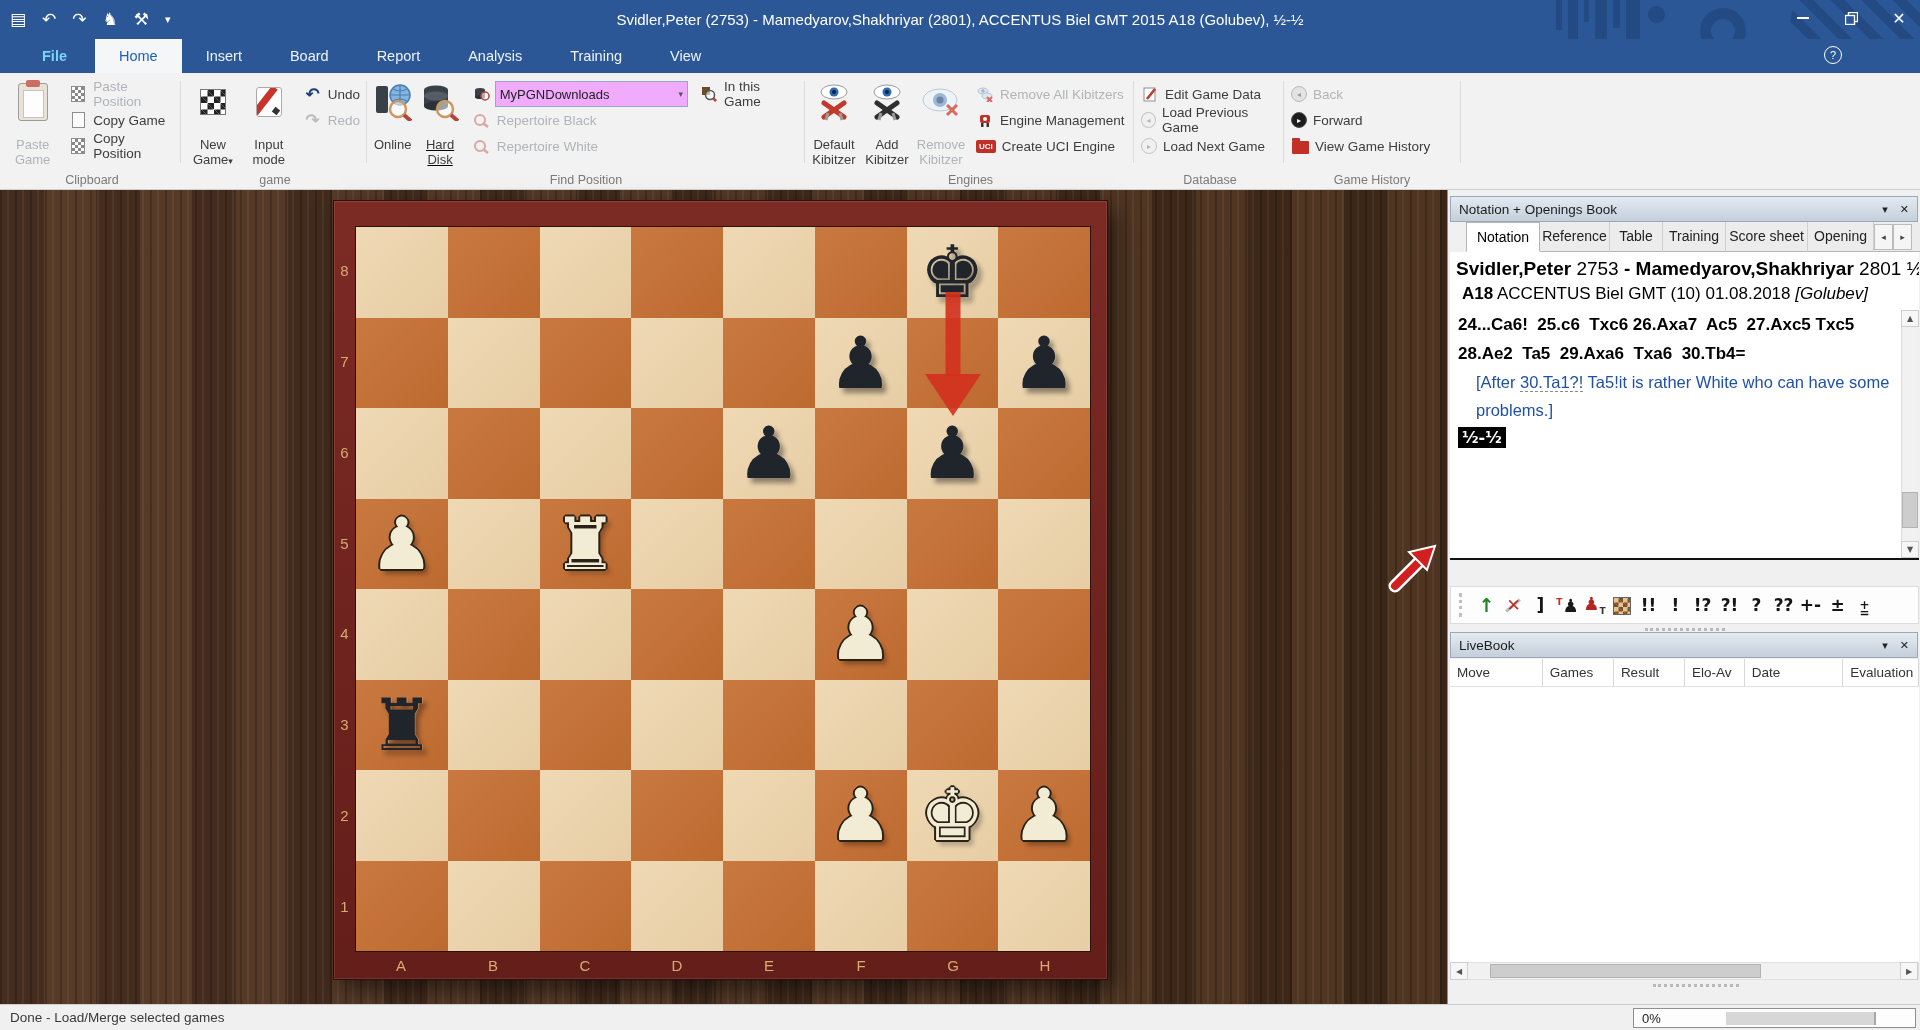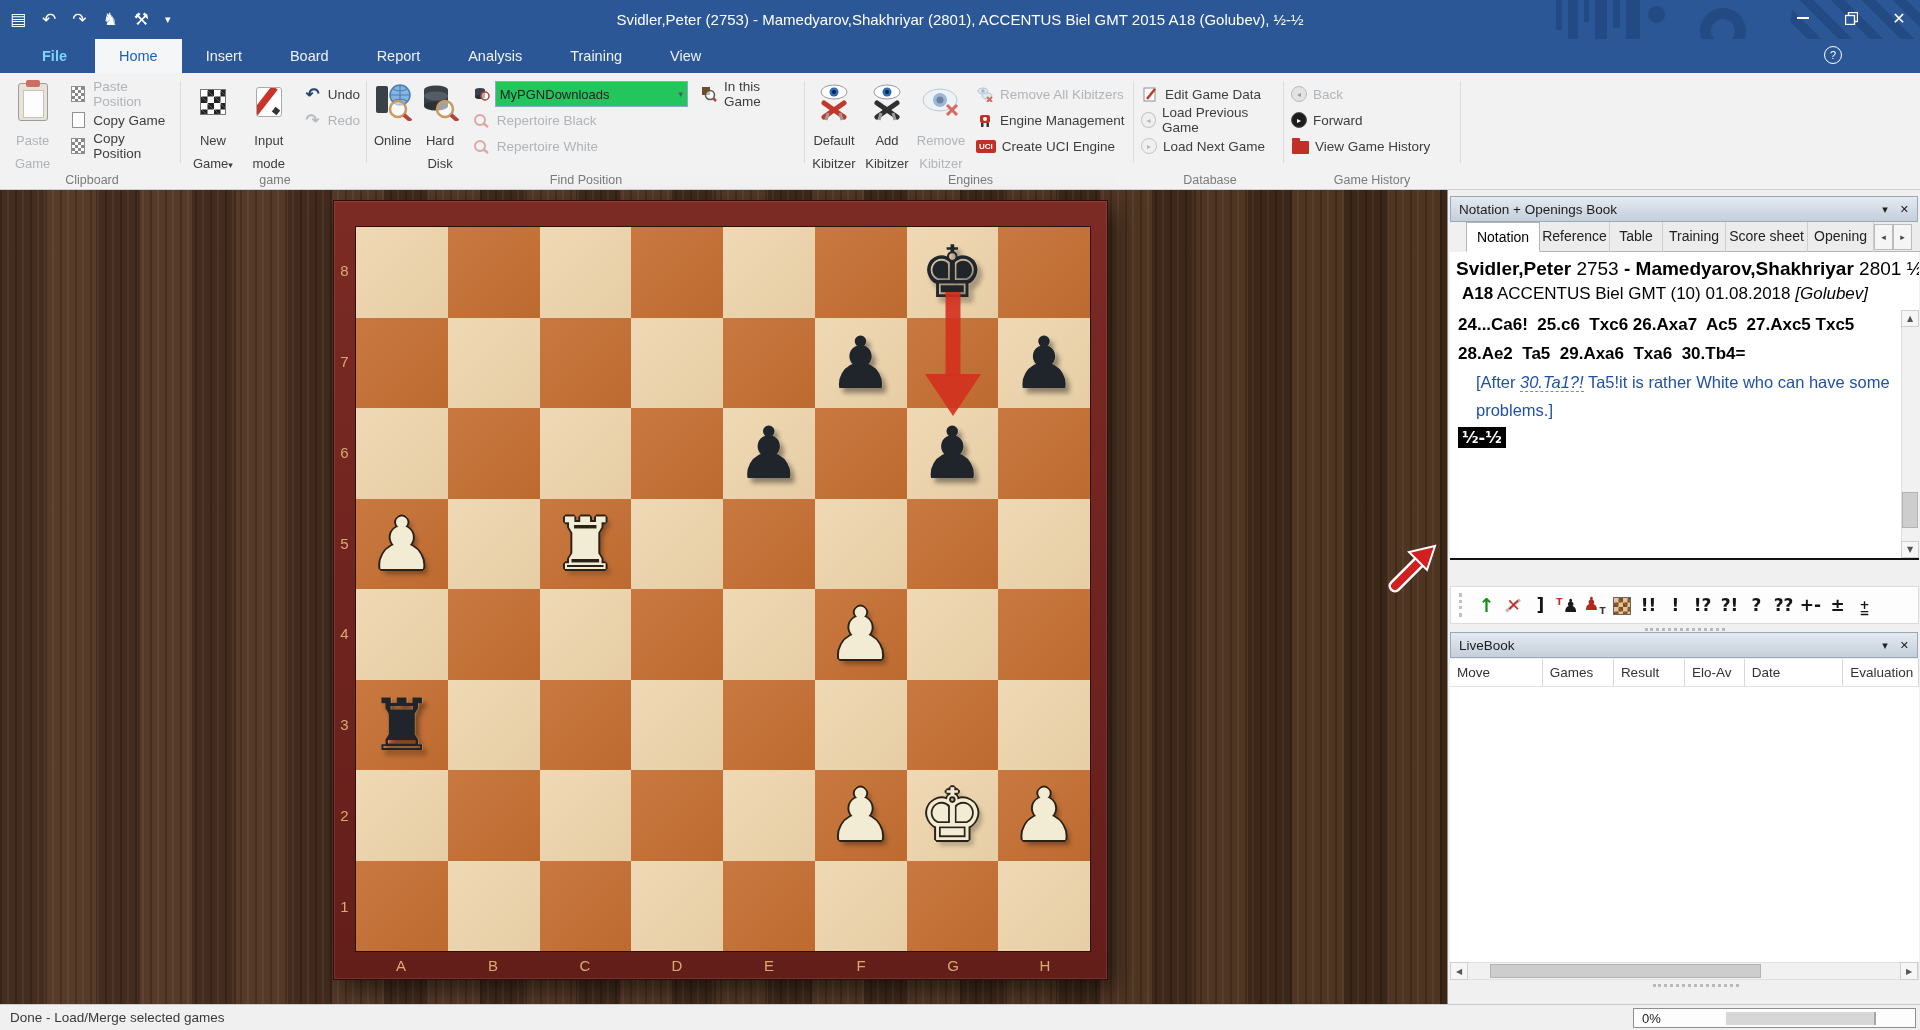--- a/index.html
+++ b/index.html
@@ -35,26 +35,26 @@
   
   #ribbon { position:absolute; left:0; top:73px; width:1920px; height:117px;
     background:#f2f2f2; border-bottom:1px solid #cfcfcf; }
   .rsep { position:absolute; top:8px; bottom:26px; width:1px; background:#dcdcdc; }
   .rgroup { position:absolute; top:0; height:116px; }
   .rgroup-label { position:absolute; left:0; right:0; bottom:2px; text-align:center;
     color:#7a7a7a; font-size:12.5px; }
   .rbody { position:absolute; left:0; right:0; top:8px; bottom:22px; display:flex; align-items:flex-start; }
   .bigbtn { display:flex; flex-direction:column; align-items:center; width:56px; margin-right:2px; }
   .bigbtn .bicon { height:42px; display:flex; align-items:center; justify-content:center; }
-  .bigbtn .blabel { text-align:center; font-size:13px; color:#3d3d3d; line-height:23px; margin-top:6px; }
+  .bigbtn .blabel { text-align:center; font-size:13px; color:#3d3d3d; line-height:15px; margin-top:14px; }
   .smallcol { display:flex; flex-direction:column; justify-content:flex-start; }
   .smallitem { display:flex; align-items:center; gap:6px; height:26px; font-size:13.5px; color:#3d3d3d; padding:0 4px; }
   .grayed, .grayed .blabel { color:#b0b4b8 !important; }
   .icon16 { width:18px; height:18px; flex:0 0 18px; display:inline-flex; align-items:center; justify-content:center; }
-  .combo { width:206px; height:22px; background:#22c55e; border:1px solid #93a8c4; display:flex;
+  .combo { width:206px; height:22px; background:#f0abfc; border:1px solid #93a8c4; display:flex;
     align-items:center; font-size:13px; color:#222; padding:12px 4px; position:relative; }
   .combo .carr { position:absolute; right:4px; color:#556; font-size:9px; }
   .dd-arrow { font-size:9px; color:#3d3d3d; }
 
   
   .clipboard-ico { width:30px; height:38px; background:#e9e2d6; border:1px solid #9c9c9c; border-radius:3px; position:relative; }
   .clipboard-ico:before { content:""; position:absolute; left:7px; top:-4px; width:14px; height:7px; background:#cc6f63; border-radius:2px; }
   .clipboard-ico:after { content:""; position:absolute; left:4px; top:6px; width:19px; height:26px; background:#fdfdfd; border:1px solid #c4c4c4; }
   .page-ico { width:13px; height:16px; background:#fff; border:1px solid #8f8f8f; }
   .grid-ico { width:14px; height:16px; background:#fff; border:1px solid #8f8f8f;
@@ -125,21 +125,21 @@
     display:flex; align-items:center; justify-content:center; font-size:9px; color:#444; }
 
   #notation-content { position:absolute; left:2px; top:62px; width:469px; height:308px; background:#fff;
     border-bottom:2px solid #111; overflow:hidden; }
   #players-line { white-space:nowrap; overflow:hidden; font-size:19px; color:#000; padding:6px 6px 0 6px; }
   #players-line b { font-weight:bold; }
   #gameinfo-line { white-space:nowrap; overflow:hidden; font-size:17px; color:#000; padding:4px 6px 2px 12px; }
   #moves { padding:4px 24px 0 8px; }
   .mv-main { font-weight:bold; font-size:17px; line-height:29px; color:#000; white-space:pre-wrap; }
   .mv-var { font-weight:normal; font-size:16.5px; line-height:28px; color:#2150a8; padding-left:18px; white-space:pre-wrap; }
-  .uvar { border-bottom:1.5px dashed #8a8a8a;font-style:italic; }
+  .uvar { border-bottom:1.5px dashed #8a8a8a; }
   .mv-result { display:inline-block; background:#000; color:#fff; font-weight:bold; font-size:16px; padding:1px 4px; margin-top:3px; }
 
   
   .sb-btn { position:absolute; background:#f6f6f6; border:1px solid #cfcfcf; color:#555;
     display:flex; align-items:center; justify-content:center; font-size:8px; }
   .sb-track-v { position:absolute; background:#f1f1f1; border-left:1px solid #dedede; }
   .sb-thumb { position:absolute; background:#cdcdcd; border:1px solid #b3b3b3; }
 
   #ann-toolbar { position:absolute; left:2px; top:396px; width:469px; height:38px; background:#fdfdfd;
     border:1px solid #dcdcdc; display:flex; align-items:center; gap:0; padding-left:8px; }
@@ -307,21 +307,21 @@
             <svg width="38" height="38">
               <rect x="2" y="3" width="12" height="27" rx="2" fill="#3a4048"></rect>
               <circle cx="26" cy="12" r="10" fill="#85b4de" stroke="#4a7fb5" stroke-width="1.5"></circle>
               <path d="M16 12 H36 M26 2 V22 M19 6 Q26 10 33 6 M19 18 Q26 14 33 18" stroke="#4a7fb5" stroke-width="1.2" fill="none"></path>
               <circle cx="24" cy="26" r="8" fill="rgba(255,255,255,0.55)" stroke="#c89a62" stroke-width="2.5"></circle>
               <line x1="30" y1="32" x2="37" y2="38" stroke="#b5443a" stroke-width="4"></line>
             </svg>
           </div>
           <div class="blabel">Online</div>
         </div>
-        <div class="bigbtn" style="width:48px;">
+        <div class="bigbtn" style="width:48px;text-decoration:underline;">
           <div class="bicon">
             <svg width="38" height="38">
               <ellipse cx="15" cy="7" rx="12" ry="4.5" fill="#3a4048"></ellipse>
               <rect x="3" y="7" width="24" height="16" fill="#3a4048"></rect>
               <ellipse cx="15" cy="23" rx="12" ry="4.5" fill="#2c3138"></ellipse>
               <ellipse cx="15" cy="13" rx="12" ry="4.5" fill="#555c66"></ellipse>
               <circle cx="24" cy="26" r="8" fill="rgba(255,255,255,0.55)" stroke="#c89a62" stroke-width="2.5"></circle>
               <line x1="30" y1="32" x2="37" y2="38" stroke="#b5443a" stroke-width="4"></line>
             </svg>
           </div>

